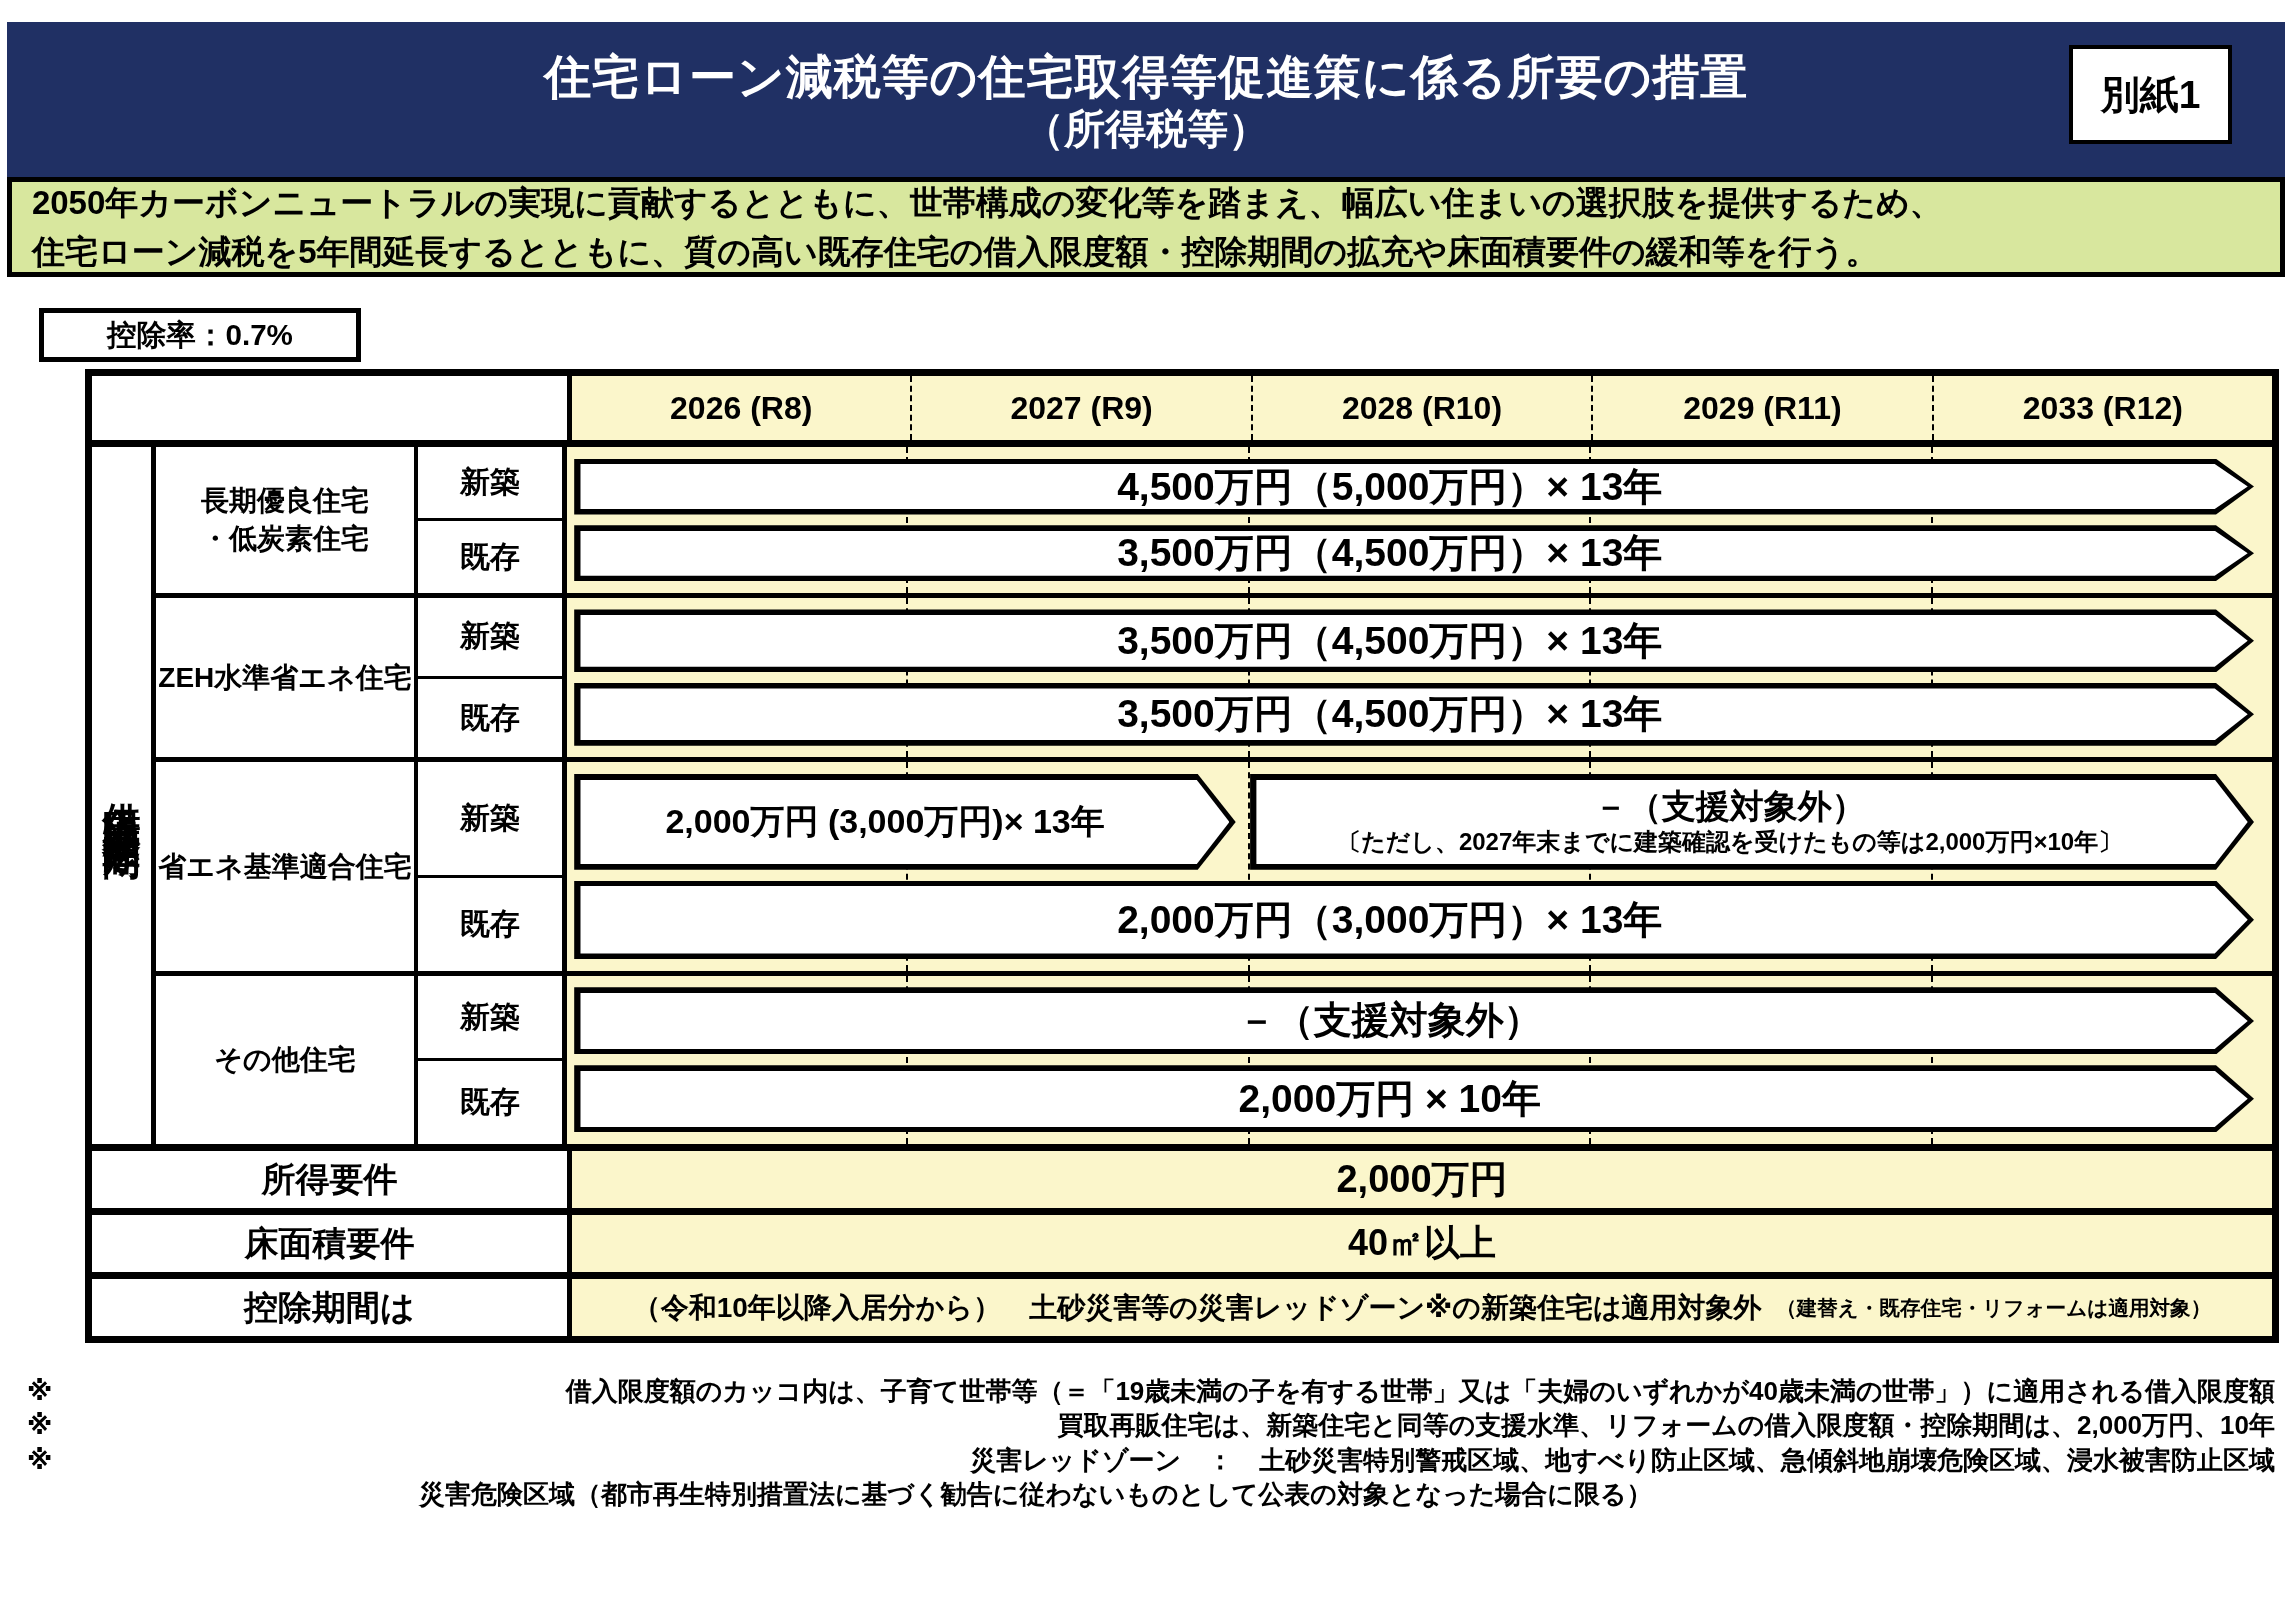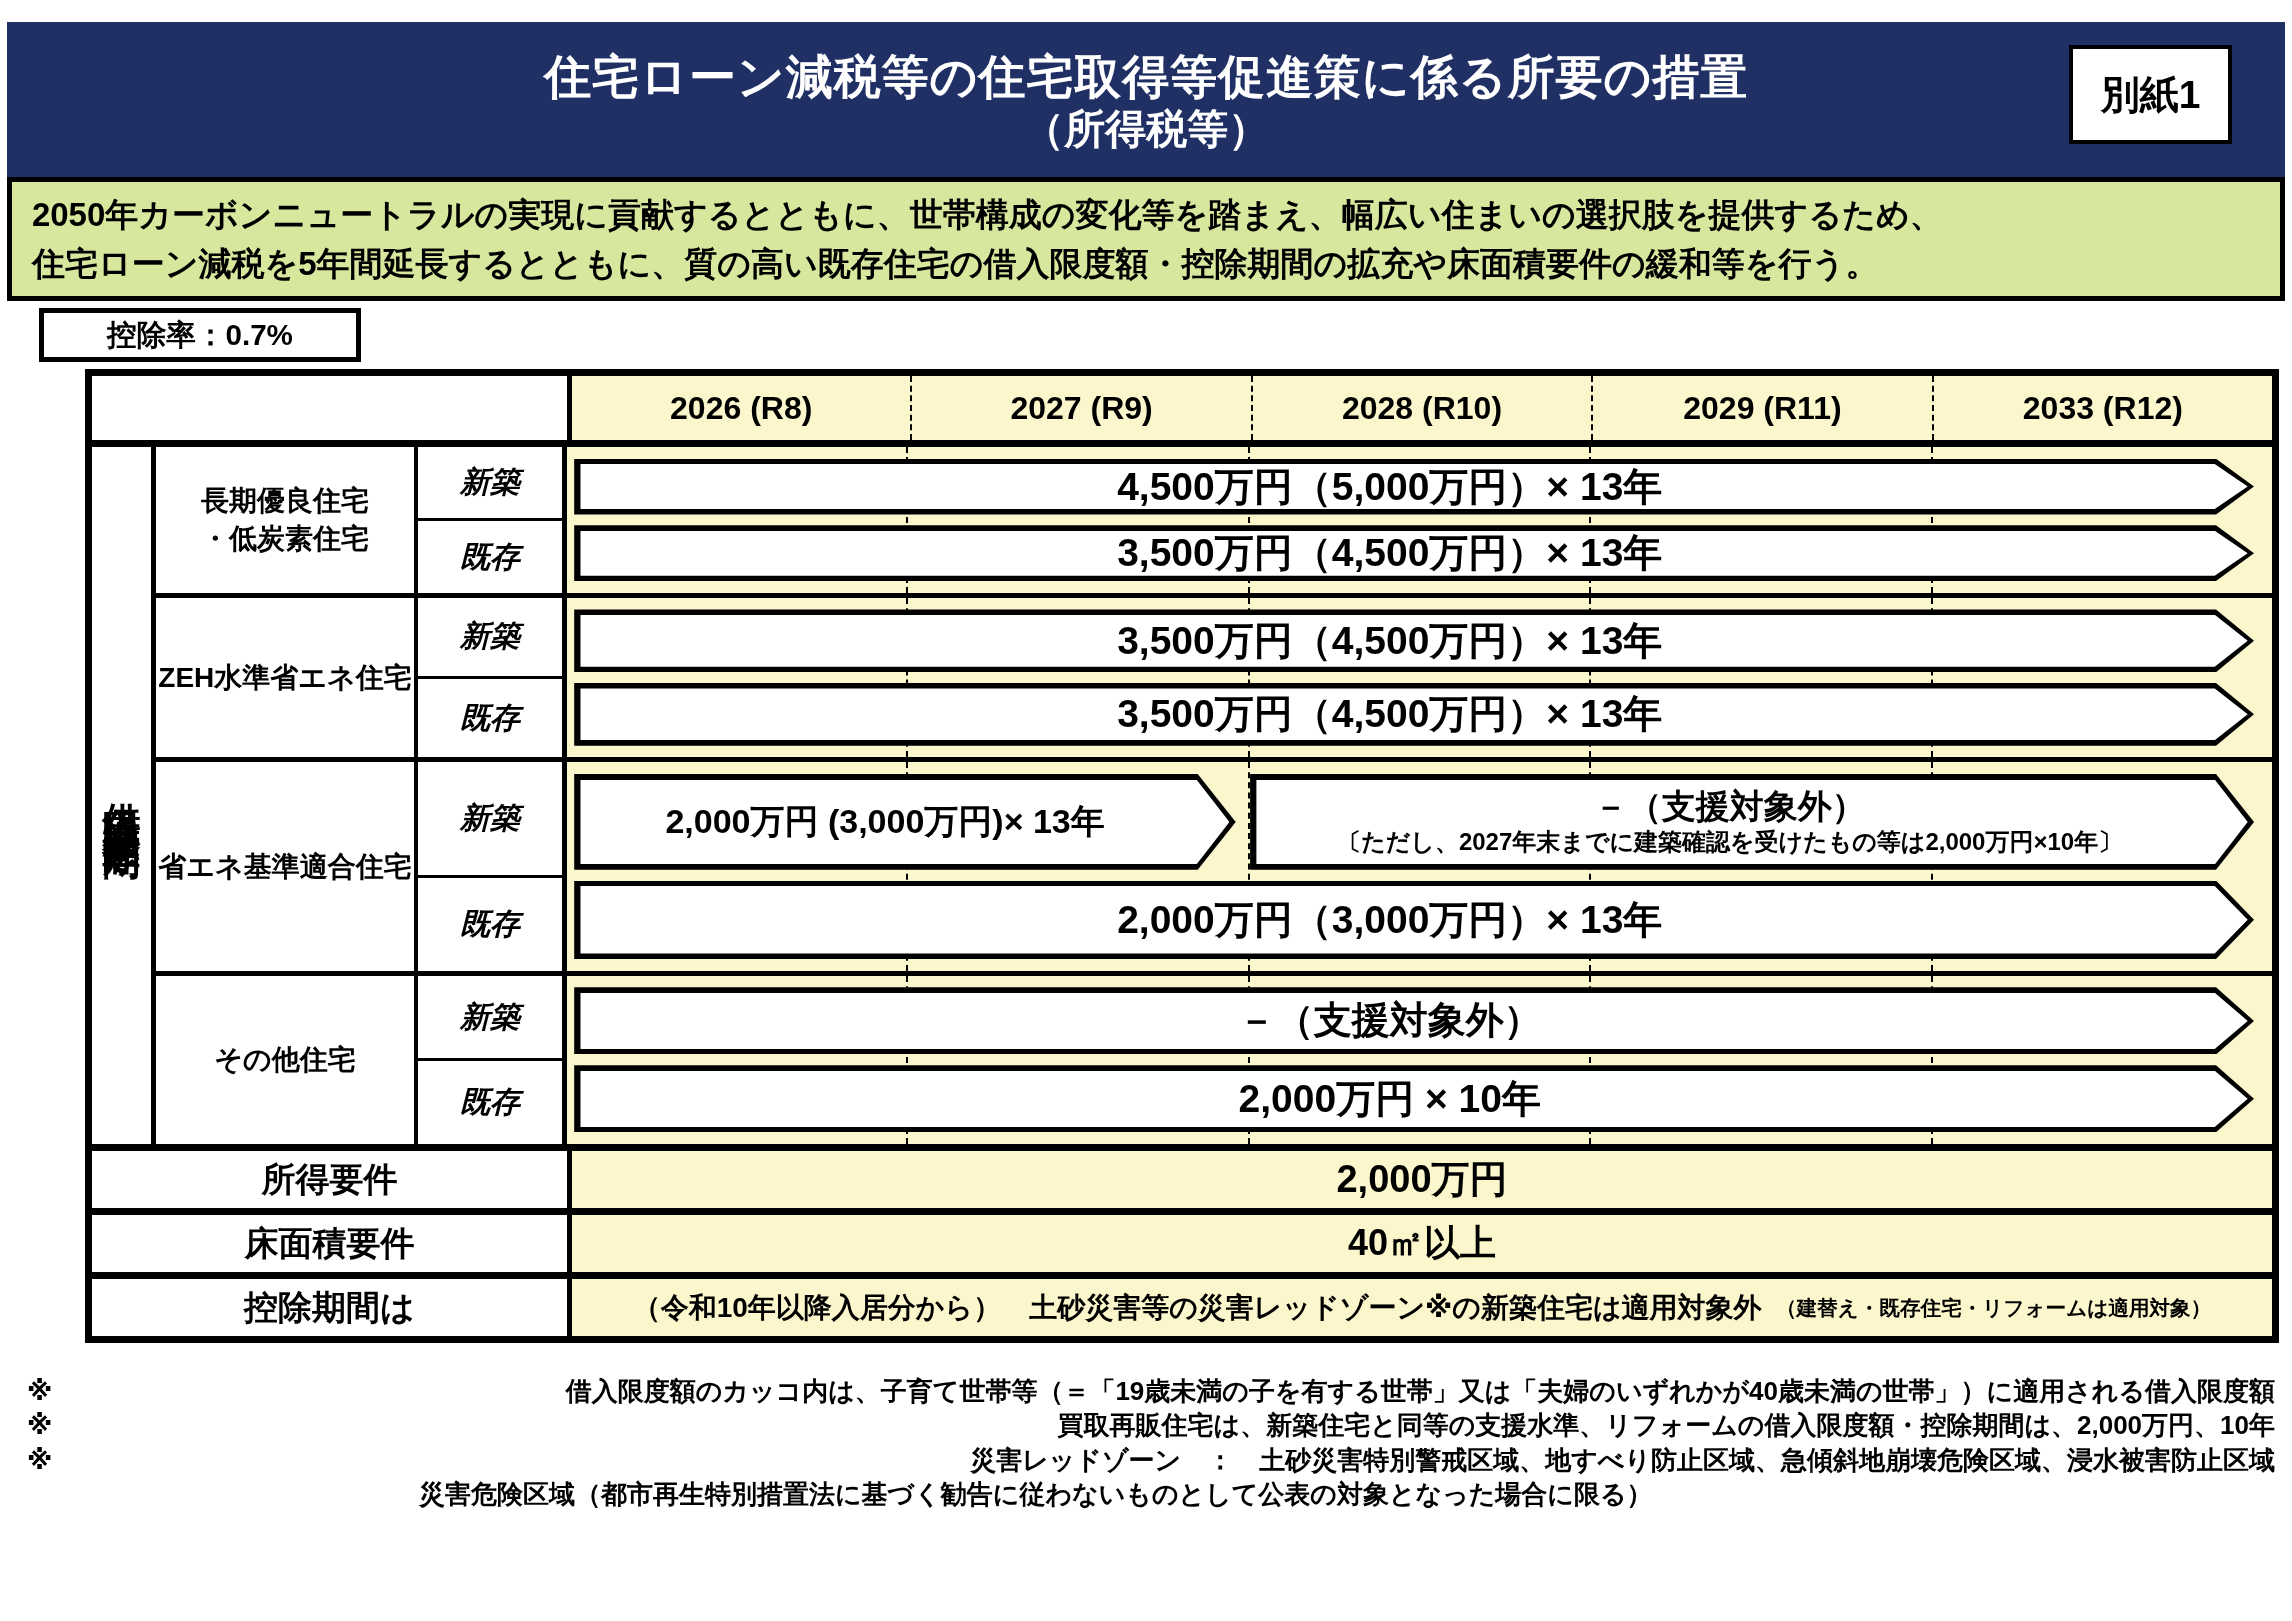--- a/index.html
+++ b/index.html
@@ -17,21 +17,21 @@
   .title1{font-size:47px;line-height:1.2;letter-spacing:0.9px;}
   .title2{font-size:41px;line-height:1.2;}
   .badge{
     position:absolute;right:61px;top:45px;width:163px;height:99px;
     background:#ffffff;border:4.5px solid #000;box-sizing:border-box;
     display:flex;align-items:center;justify-content:center;
     color:#000;font-size:39px;
   }
   
   .summary{
-    position:absolute;left:7.2px;top:177px;width:2278px;height:124px;
+    position:absolute;left:7.2px;top:177px;width:2278px;height:100px;
     background:#d8e79e;border:5.4px solid #000;box-sizing:border-box;
     padding:7.2px 19.7px;font-size:33px;line-height:1.5;color:#000;
     display:flex;flex-direction:column;justify-content:center;
   }
   
   .ratebox{
     position:absolute;left:39px;top:308px;width:322px;height:54px;
     background:#ffffff;border:5.4px solid #000;box-sizing:border-box;
     display:flex;align-items:center;justify-content:center;font-size:29.6px;
   }
@@ -56,21 +56,21 @@
   .groups{flex:1;display:flex;flex-direction:column;min-width:0;}
   .group{display:flex;min-height:0;}
   .group + .group{border-top:5.4px solid #000;}
   .g0{flex:168 1 0;} .g1{flex:184 1 0;} .g2{flex:240 1 0;} .g3{flex:194 1 0;}
   .cat{
     flex:none;width:262px;background:#ffffff;border-right:4.5px solid #000;box-sizing:border-box;
     display:flex;align-items:center;justify-content:center;text-align:center;
     font-size:28px;line-height:1.35;white-space:pre-line;
   }
   .types{flex:none;width:149px;background:#ffffff;border-right:5.4px solid #000;box-sizing:border-box;display:flex;flex-direction:column;}
-  .type{flex:1;display:flex;align-items:center;justify-content:center;font-size:30px;font-style:italic;}
+  .type{flex:1;display:flex;align-items:center;justify-content:center;font-size:30px;}
   .type + .type{border-top:3.6px solid #000;}
   .t-a{flex:1.22 1 0;} .t-b{flex:1 1 0;}
 
   .rowszone{flex:1;position:relative;background:#fbf6cb;min-width:0;}
   .dashes{position:absolute;inset:0;z-index:0;display:flex;}
   .dash{flex:1;box-sizing:border-box;}
   .dash + .dash{border-left:2.7px dashed #000;}
   .rows{position:absolute;inset:0;z-index:1;display:flex;flex-direction:column;padding:6.3px 0;}
   .arrowrow{flex:1;display:flex;min-height:0;padding:5.4px 0;}
   .ar-a{flex:1.22 1 0;} .ar-b{flex:1 1 0;}

